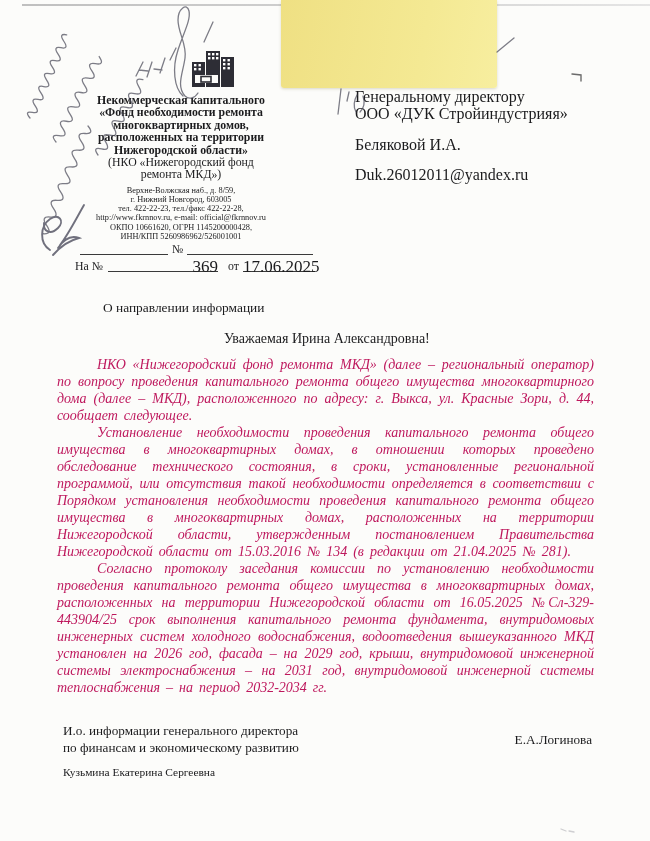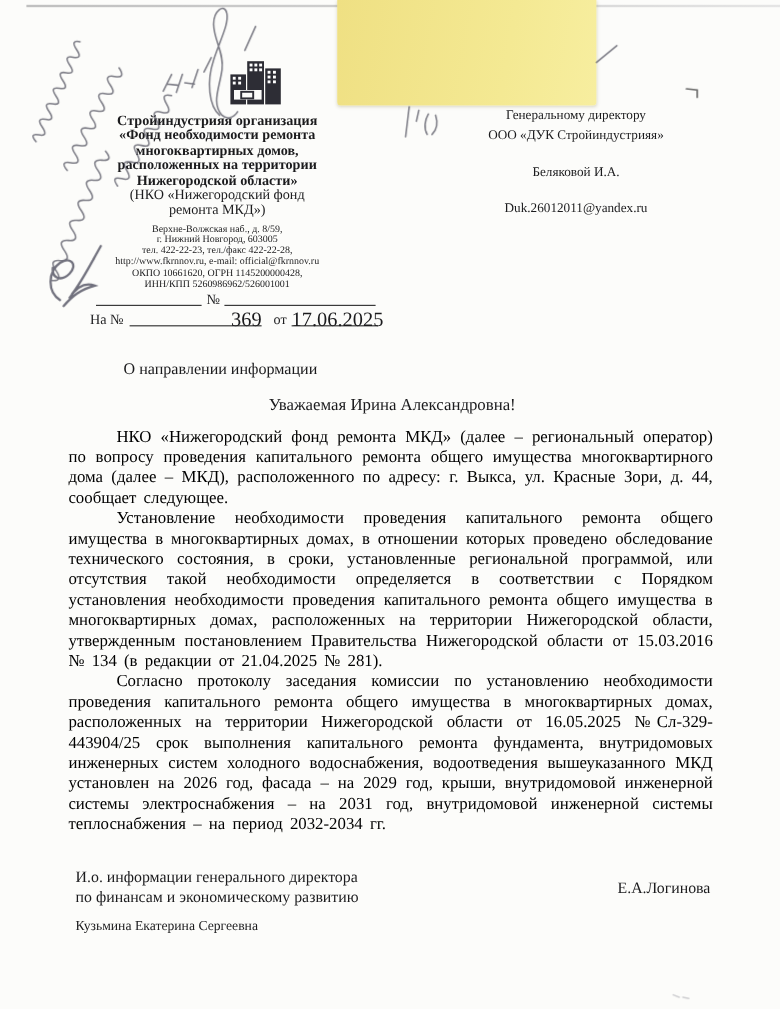--- a/index.html
+++ b/index.html
@@ -13,32 +13,32 @@
   .hw{position:absolute;left:0;top:0;z-index:5;pointer-events:none;}
   .sticky{position:absolute;left:281px;top:0;width:216px;height:88px;z-index:4;
     background:linear-gradient(100deg,#efe083,#f4e993 65%,#f7ee9f);
     border-radius:0 0 3px 3px;box-shadow:0 1px 3px rgba(95,85,20,.22);}
   .logo{position:absolute;left:189px;top:45px;z-index:2;}
   .letterhead{position:absolute;left:62px;top:94px;width:238px;text-align:center;z-index:2;}
   .org-line{font-weight:bold;font-size:11.8px;line-height:12.4px;}
   .short-line{font-size:11.8px;line-height:12.4px;}
   .addr{margin-top:5px;}
   .addr-line{font-size:8.3px;line-height:9.2px;}
-  .recipient{position:absolute;left:355px;top:88px;width:250px;text-align:center;
-    font-size:11px;line-height:17px;z-index:2;}
+  .recipient{position:absolute;left:355px;top:88px;width:250px;text-align:left;
+    font-size:16px;line-height:17px;z-index:2;}
   .recipient-name{margin-top:14px;}
   .recipient-email{margin-top:13px;}
   .uline{position:absolute;height:14px;border-bottom:1.2px solid #3a3a3a;
     text-align:right;font-size:17px;z-index:2;}
   .ref-label{position:absolute;font-size:11.8px;z-index:2;}
   .subject{position:absolute;left:103px;top:300px;font-size:13.4px;z-index:2;}
   .salutation{position:absolute;left:224px;top:331px;font-size:14px;z-index:2;}
   .body-text{position:absolute;left:57px;top:356px;width:537px;
     font-size:14px;line-height:17px;text-align:justify;word-spacing:2.5px;
-    color:#000000;z-index:2;}
+    color:#be185d;z-index:2;font-style:italic;}
   .body-text p{margin:0;text-indent:40px;}
   .signature{position:absolute;left:63px;top:723px;width:529px;
     font-size:13.2px;line-height:16.5px;z-index:2;}
   .sig-name{position:absolute;right:0;top:9px;}
   .executor{position:absolute;left:63px;top:765px;font-size:11.4px;line-height:14.5px;z-index:2;}
 </style>
 </head>
 <body>
 
 <div class="page">
@@ -67,21 +67,21 @@
       <rect x="34" y="18" width="2.4" height="2.4"></rect>
         <rect x="38.5" y="18" width="2.4" height="2.4"></rect>
       <rect x="34" y="22" width="2.4" height="2.4"></rect>
         <rect x="38.5" y="22" width="2.4" height="2.4"></rect>
     </g>
     <rect x="6" y="30" width="23" height="8" fill="#fbfbf9"></rect>
     <rect x="12" y="31.5" width="10" height="5.5" fill="#fbfbf9" stroke="#2d2d35" stroke-width="1.6"></rect>
   </svg>
 
   <div class="letterhead">
-    <div class="org-line">Стройиндустрияя организация</div>
+    <div class="org-line">Некоммерческая капитального</div>
     <div class="org-line">«Фонд необходимости ремонта</div>
     <div class="org-line">многоквартирных домов,</div>
     <div class="org-line">расположенных на территории</div>
     <div class="org-line">Нижегородской области»</div>
     <div class="short-line">(НКО «Нижегородский фонд</div>
     <div class="short-line">ремонта МКД»)</div>
     <div class="addr">
       <div class="addr-line">Верхне-Волжская наб., д. 8/59,</div>
       <div class="addr-line">г. Нижний Новгород, 603005</div>
       <div class="addr-line">тел. 422-22-23, тел./факс 422-22-28,</div>

